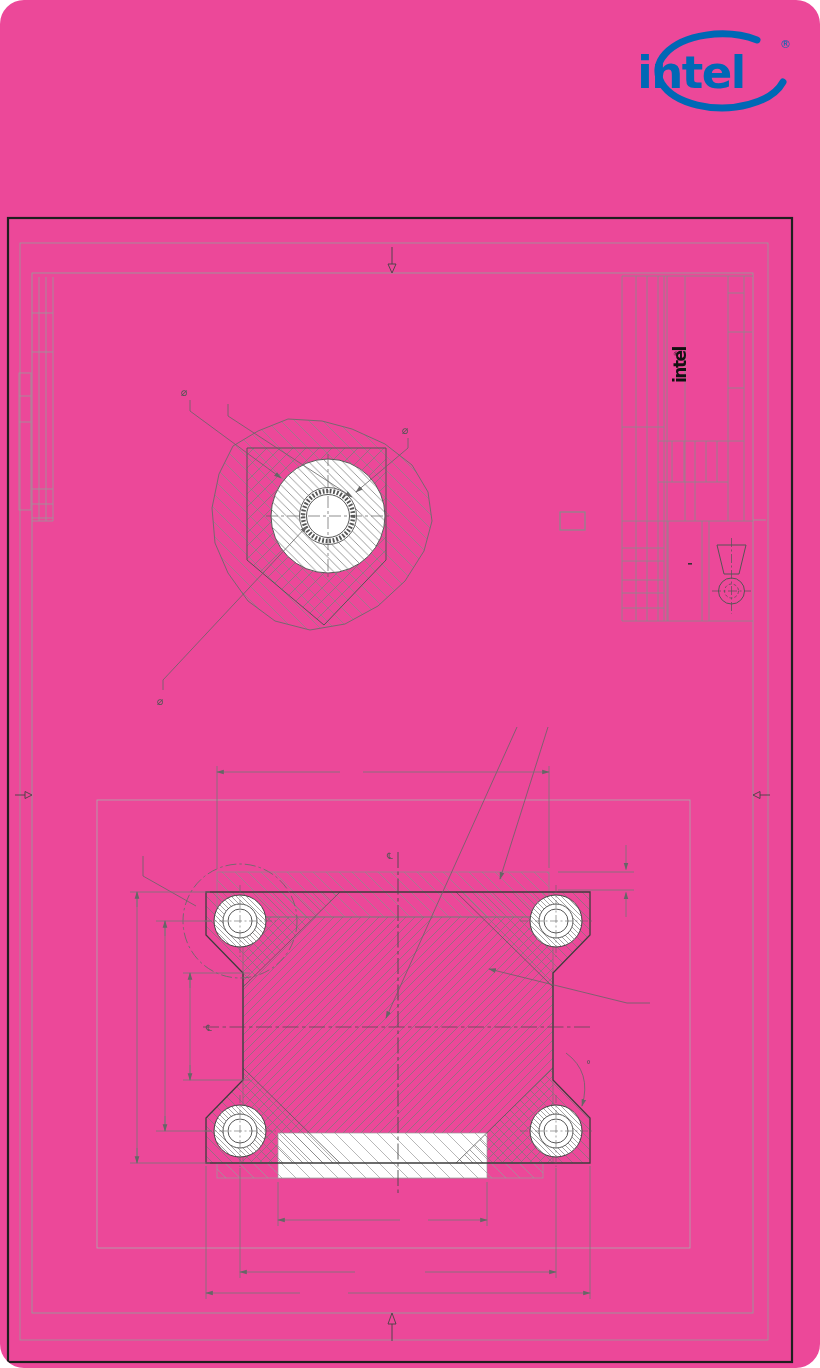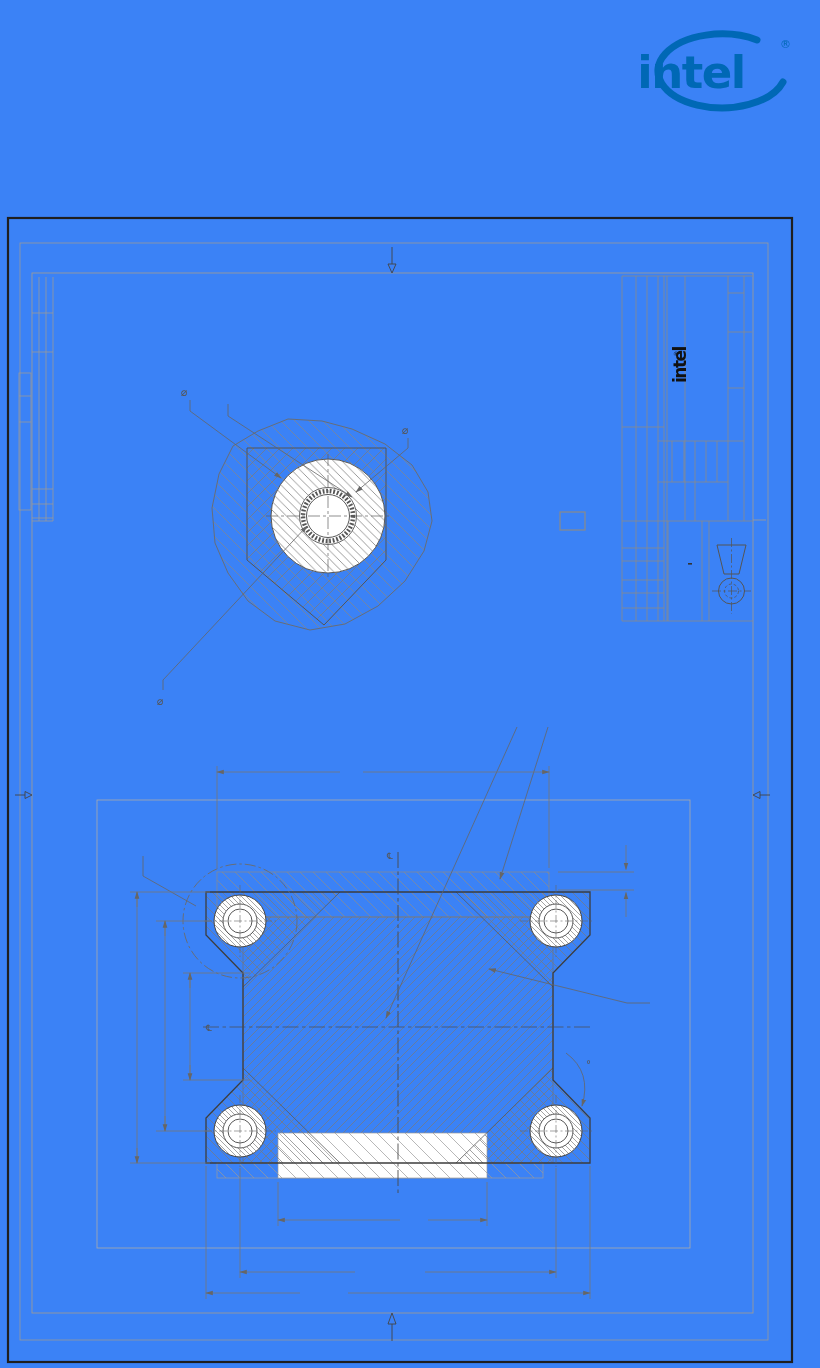--- a/index.html
+++ b/index.html
@@ -1,17 +1,17 @@
 <!DOCTYPE html>
 <html><head>
 <meta charset="utf-8">
 <style>
   html,body{margin:0;padding:0;background:#ffffff;}
   body{width:820px;height:1368px;font-family:"DejaVu Sans",sans-serif;}
-  #stage{position:relative;width:820px;height:1368px;background:#3b82f6;overflow:hidden;}
+  #stage{position:relative;width:820px;height:1368px;background:#ec4899;overflow:hidden;border-radius:24px;}
   svg text{user-select:none;}
   .brandtext{font-weight:bold;letter-spacing:-1.5px;}
 </style>
 </head>
 <body>
 
 <div id="stage">
 <svg width="820" height="1368" viewBox="0 0 820 1368">
   <defs>
     <marker id="arr" viewBox="0 0 10 8" refX="9" refY="4" markerWidth="9.5" markerHeight="7.6" orient="auto">

